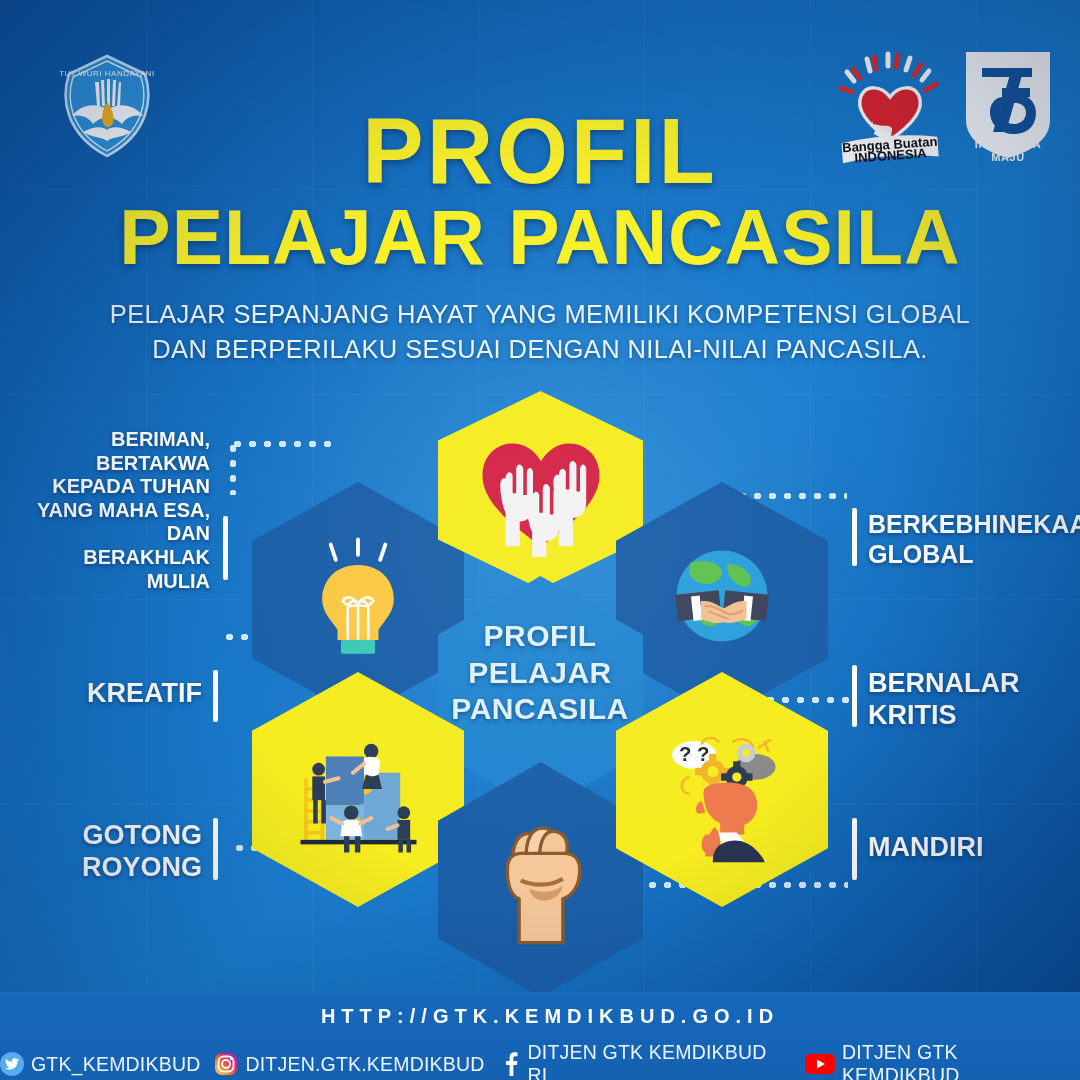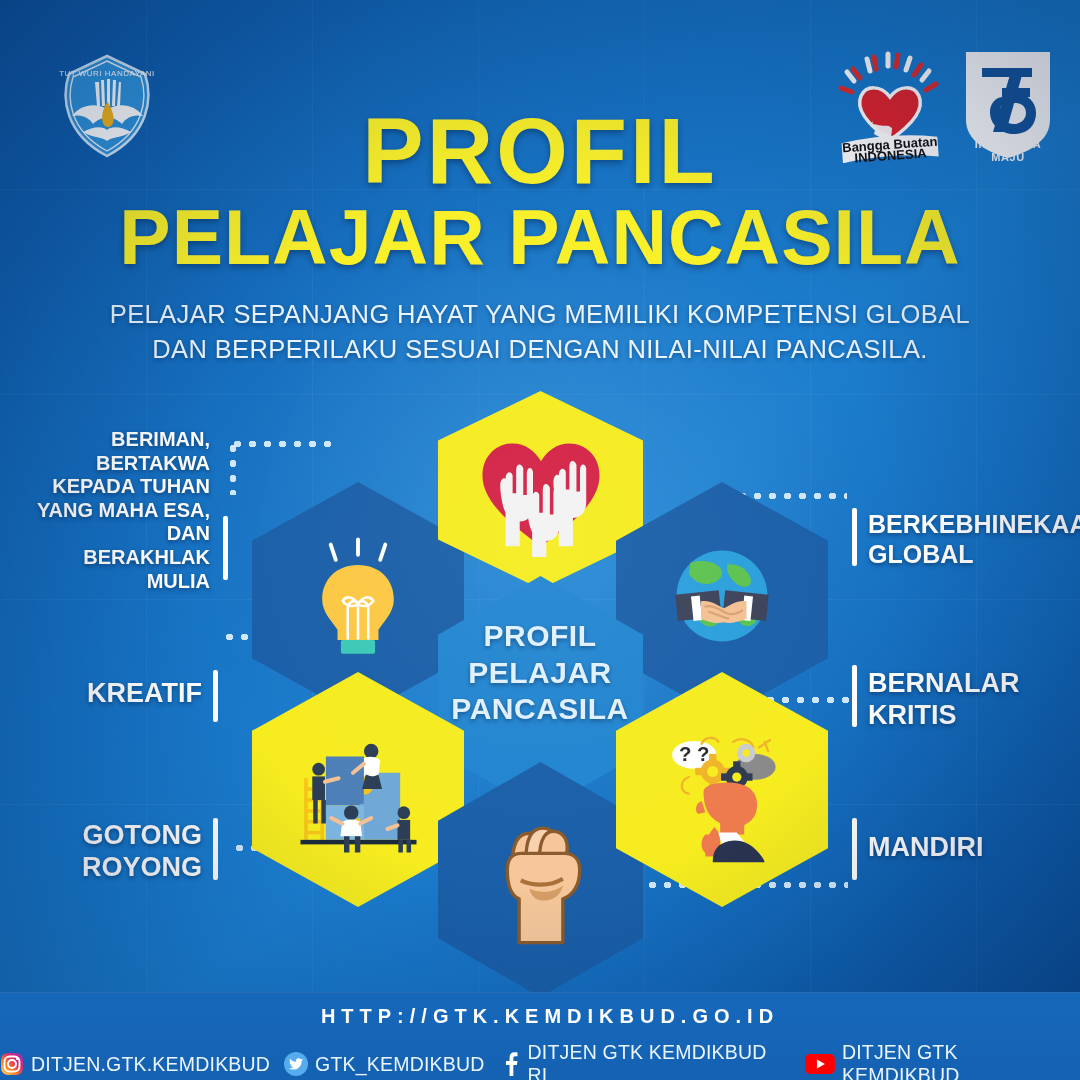--- a/index.html
+++ b/index.html
@@ -414,45 +414,45 @@
   </div>
 
   <div class="vign"></div>
 
   <div class="footer">
     <div class="url">HTTP://GTK.KEMDIKBUD.GO.ID</div>
     <div class="socials">
 
       <div class="soc">
         <svg width="24" height="24" viewBox="0 0 24 24">
+          <circle cx="12" cy="12" r="12" fill="#55acee"></circle>
+          <path d="M19 7.6c-.5.2-1 .4-1.6.5.6-.4 1-.9 1.2-1.6-.5.3-1.1.6-1.8.7-.5-.6-1.3-.9-2.1-.9-1.6 0-2.9 1.3-2.9 2.9 0 .2 0 .5.1.7C9.5 9.8 7.4 8.6 6 6.8c-.3.4-.4.9-.4 1.4 0 1 .5 1.9 1.3 2.4-.5 0-.9-.1-1.3-.4 0 1.4 1 2.6 2.3 2.9-.2.1-.5.1-.8.1-.2 0-.4 0-.5-.1.4 1.2 1.4 2 2.7 2-1 .8-2.2 1.2-3.6 1.2h-.7c1.3.8 2.8 1.3 4.4 1.3 5.3 0 8.2-4.4 8.2-8.2v-.4c.6-.4 1.1-.9 1.4-1.4z" fill="#ffffff"></path>
+        </svg>
+        <span>GTK_KEMDIKBUD</span>
+      </div>
+
+      <div class="soc">
+        <svg width="24" height="24" viewBox="0 0 24 24">
           <defs>
             <linearGradient id="ig" x1="0" y1="1" x2="1" y2="0">
               <stop offset="0%" stop-color="#feda75"></stop>
                 <stop offset="35%" stop-color="#fa7e1e"></stop>
               <stop offset="65%" stop-color="#d62976"></stop>
                 <stop offset="100%" stop-color="#962fbf"></stop>
             </linearGradient>
           </defs>
           <rect x="1" y="1" width="22" height="22" rx="7" fill="url(#ig)"></rect>
           <rect x="4.5" y="4.5" width="15" height="15" rx="5" fill="none" stroke="#ffffff" stroke-width="1.9"></rect>
           <circle cx="12" cy="12" r="4" fill="none" stroke="#ffffff" stroke-width="1.9"></circle>
           <circle cx="17.2" cy="6.8" r="1.3" fill="#ffffff"></circle>
         </svg>
         <span>DITJEN.GTK.KEMDIKBUD</span>
       </div>
 
       <div class="soc">
-        <svg width="24" height="24" viewBox="0 0 24 24">
-          <circle cx="12" cy="12" r="12" fill="#55acee"></circle>
-          <path d="M19 7.6c-.5.2-1 .4-1.6.5.6-.4 1-.9 1.2-1.6-.5.3-1.1.6-1.8.7-.5-.6-1.3-.9-2.1-.9-1.6 0-2.9 1.3-2.9 2.9 0 .2 0 .5.1.7C9.5 9.8 7.4 8.6 6 6.8c-.3.4-.4.9-.4 1.4 0 1 .5 1.9 1.3 2.4-.5 0-.9-.1-1.3-.4 0 1.4 1 2.6 2.3 2.9-.2.1-.5.1-.8.1-.2 0-.4 0-.5-.1.4 1.2 1.4 2 2.7 2-1 .8-2.2 1.2-3.6 1.2h-.7c1.3.8 2.8 1.3 4.4 1.3 5.3 0 8.2-4.4 8.2-8.2v-.4c.6-.4 1.1-.9 1.4-1.4z" fill="#ffffff"></path>
-        </svg>
-        <span>GTK_KEMDIKBUD</span>
-      </div>
-
-      <div class="soc">
         <svg width="22" height="24" viewBox="0 0 22 24">
           <path d="M14.4 24V13.1h3.6l.5-4.2h-4.1V6.2c0-1.2.3-2 2-2h2.2V.4C18.2.3 17 .2 15.6.2c-3 0-5 1.8-5 5.2v3.5H7v4.2h3.6V24z" fill="#ffffff"></path>
         </svg>
         <span>DITJEN GTK KEMDIKBUD RI</span>
       </div>
 
       <div class="soc">
         <svg width="30" height="22" viewBox="0 0 30 22">
           <rect x="0" y="1" width="30" height="20" rx="5" fill="#ff0000"></rect>
           <path d="M12 6.5 L20 11 L12 15.5 Z" fill="#ffffff"></path>

